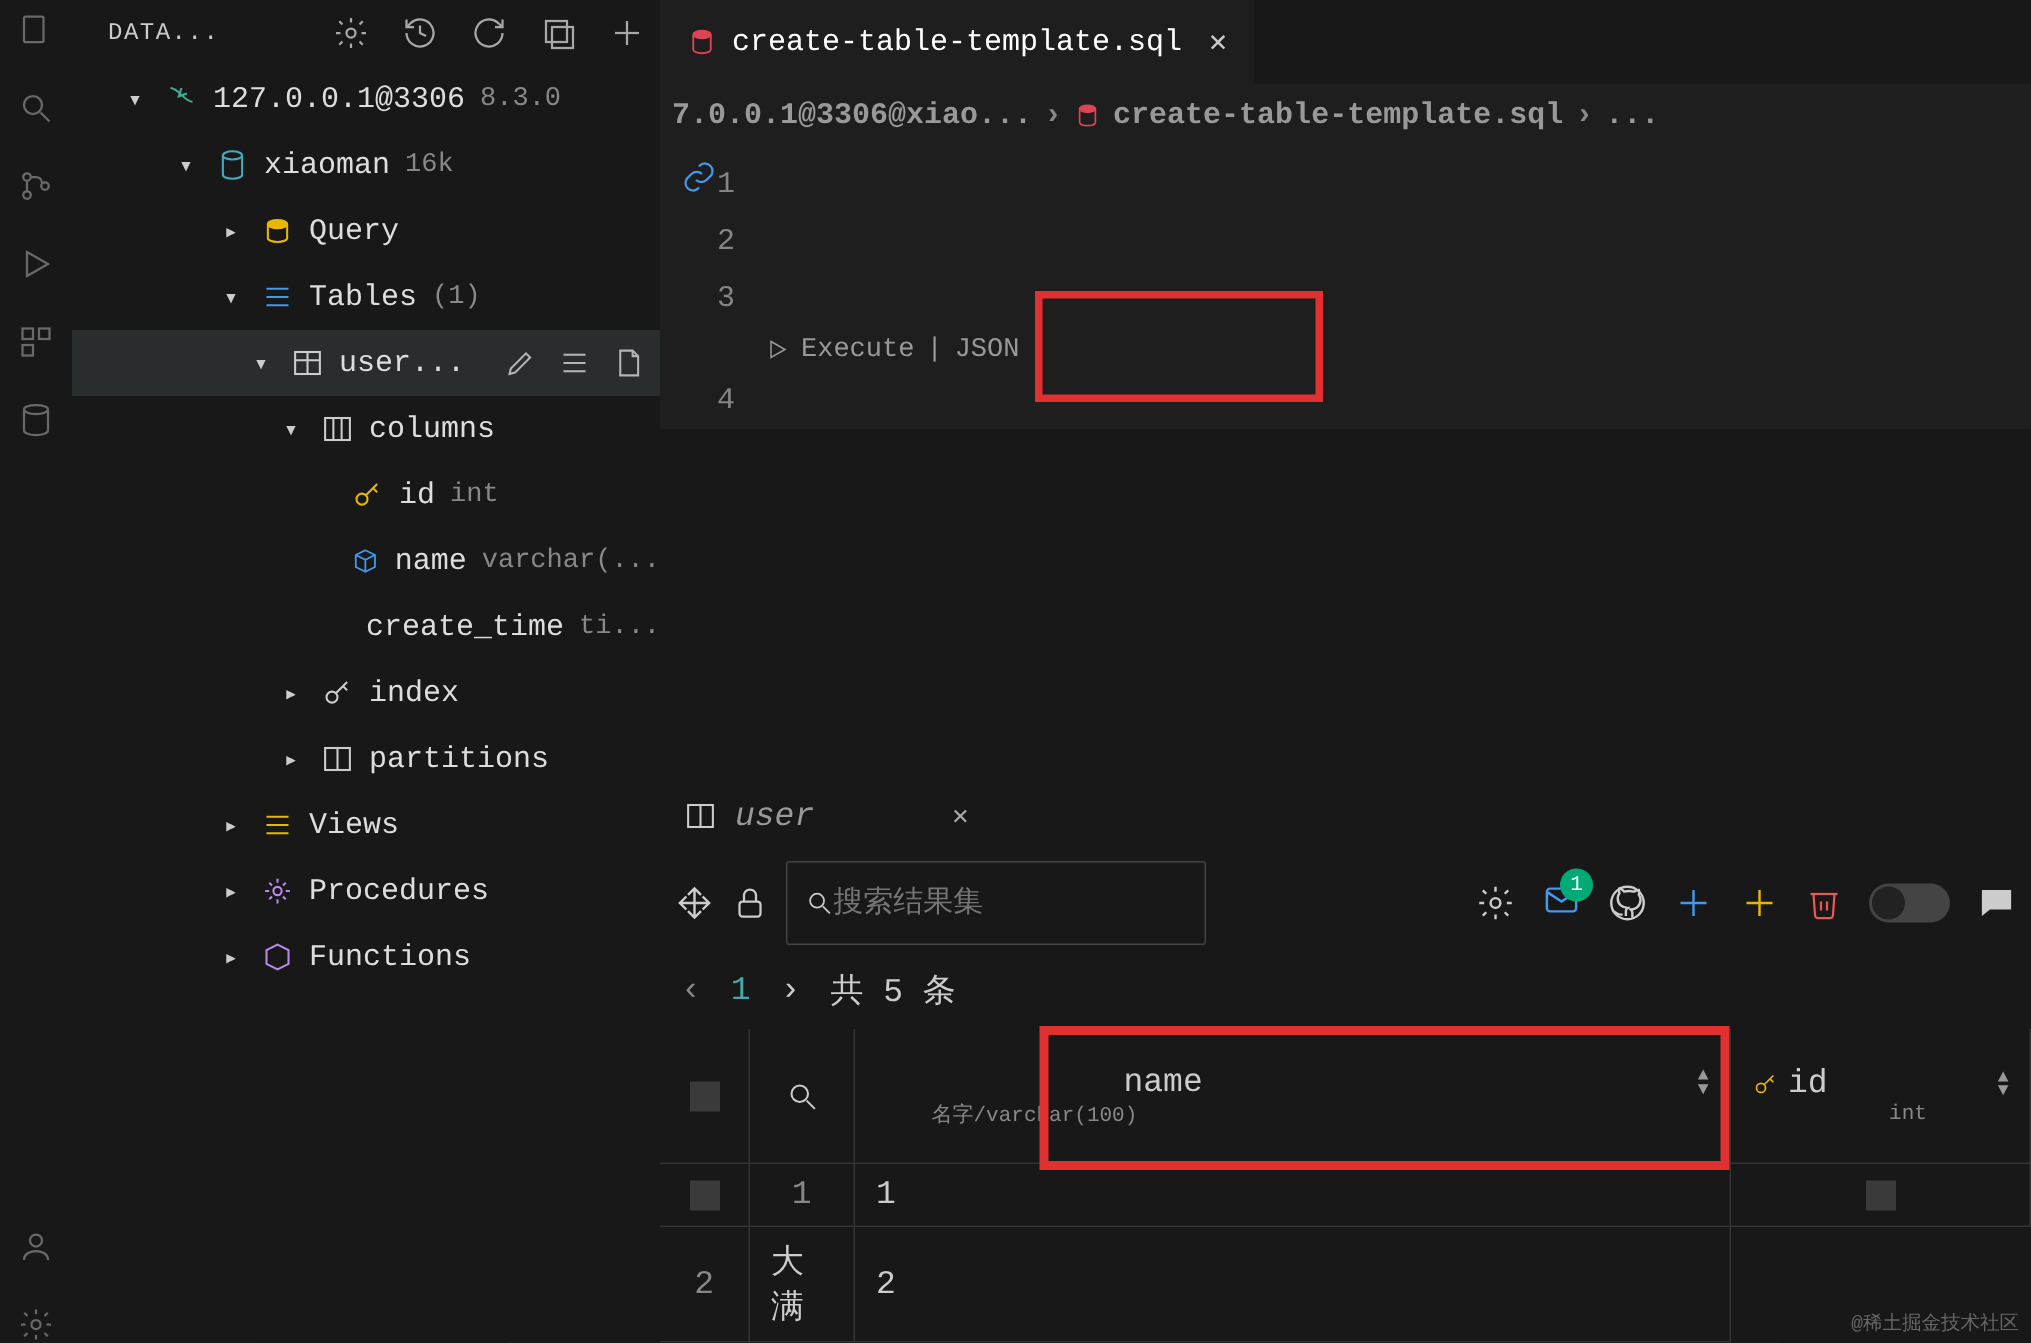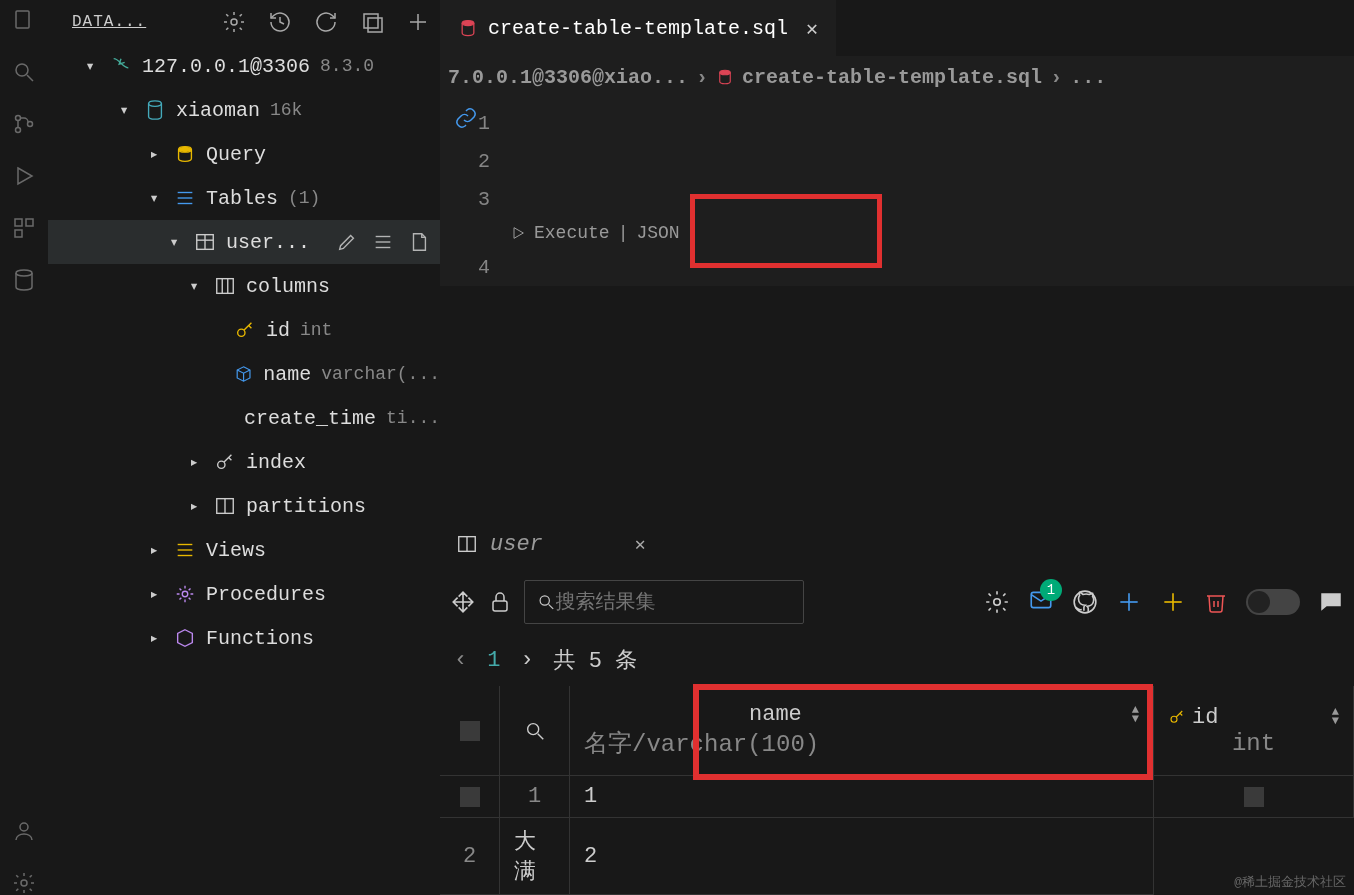--- a/index.html
+++ b/index.html
@@ -1,20 +1,20 @@
 <!DOCTYPE html>
 <html><head>
 <meta charset="utf-8">
 <style>
 * { box-sizing: border-box; margin: 0; padding: 0; font-family: Consolas, 'Courier New', monospace; }
 body { background: #1e1e1e; color: #ccc; width: 1354px; height: 895px; overflow: hidden; display: flex; }
 .activity-bar { width: 48px; background: #181818; display: flex; flex-direction: column; align-items: center; padding-top: 8px; gap: 28px; }
 .activity-bar .ic { width: 24px; height: 24px; opacity: .45; }
 .sidebar { width: 392px; background: #181818; padding-top: 6px; }
-.sb-header { display: flex; align-items: center; padding: 4px 10px 10px 24px; text-decoration: underline; }
+.sb-header { display: flex; align-items: center; padding: 4px 10px 10px 24px; }
 .sb-title { font-size: 16px; letter-spacing: 1px; color: #ccc; flex: 1; }
 .sb-icons { display: flex; gap: 22px; }
 .sb-icons svg { width: 24px; height: 24px; opacity: .8; }
 .tree { font-size: 20px; }
 .tree-row { display: flex; align-items: center; height: 44px; gap: 10px; cursor: pointer; }
 .tree-row.selected { background: #2a2d2e; }
 .chev { width: 20px; text-align: center; color: #ccc; font-size: 16px; }
 .muted { color: #888; font-size: 18px; }
 .tree-label { color: #ddd; }
 .action-icons { display: flex; gap: 14px; margin-right: 10px; }
@@ -34,31 +34,31 @@
 .codelens { display: flex; align-items: center; gap: 8px; padding-left: 70px; height: 30px; color: #999; font-size: 18px; }
 .highlight-box { position: absolute; border: 5px solid #e03030; }
 .hl1 { left: 250px; top: 96px; width: 192px; height: 74px; }
 .kw { color: #569cd6; }
 .cm { color: #6a9955; }
 .str { color: #ce9178; }
 .results { flex: 1; background: #181818; display: flex; flex-direction: column; justify-content: flex-end; }
 .res-tabs { display: flex; align-items: center; height: 52px; padding-left: 16px; gap: 12px; }
 .res-tabs .rlabel { color: #999; font-style: italic; font-size: 22px; }
 .toolbar { display: flex; align-items: center; height: 64px; padding: 0 10px; gap: 12px; }
-.toolbar .search { flex: 0 0 280px; border: 1px solid #444; height: 44px; display: flex; align-items: center; padding: 0 12px; border-radius: 2px; }
+.toolbar .search { flex: 0 0 280px; border: 1px solid #444; height: 56px; display: flex; align-items: center; padding: 0 12px; border-radius: 2px; }
 .toolbar .search input { background: none; border: none; outline: none; color: #ccc; font-size: 20px; width: 100%; }
 .tb-icons { display: flex; align-items: center; gap: 18px; margin-left: auto; }
 .tb-icons .tbi { position: relative; }
 .badge { position: absolute; top: -8px; right: -8px; background: #0a7; color: #fff; border-radius: 50%; width: 22px; height: 22px; font-size: 14px; display: flex; align-items: center; justify-content: center; }
 .pager { display: flex; align-items: center; height: 52px; padding-left: 14px; gap: 20px; font-size: 22px; }
 .pager .pn { color: #4aa; }
 .table { display: grid; grid-template-columns: 60px 70px 1fr 200px; }
 .th, .td { padding: 8px 14px; border-bottom: 1px solid #333; border-right: 1px solid #333; display: flex; align-items: center; font-size: 22px; }
 .th { height: 90px; flex-direction: column; justify-content: center; align-items: flex-start; color: #ccc; }
-.th .sub { color: #888; font-size: 24px; }
+.th .sub { color: #888; font-size: 14px; margin-left: 37px; }
 .th-row1 { flex-direction: row; align-items: center; justify-content: center; }
 .sort { margin-left: auto; color: #999; display: flex; flex-direction: column; font-size: 12px; line-height: 9px; }
 .cb { width: 20px; height: 20px; background: #3a3a3a; }
 .hl2 { position: absolute; border: 6px solid #e03030; }
 .toggle { width: 54px; height: 26px; background: #444; border-radius: 13px; position: relative; }
 .toggle::after { content: ''; position: absolute; left: 2px; top: 2px; width: 22px; height: 22px; background: #222; border-radius: 50%; }
 .watermark { position: fixed; bottom: 4px; right: 8px; color: #666; font-size: 13px; }
 svg { stroke: currentColor; fill: none; stroke-width: 1.5; }
 </style>
 </head>

